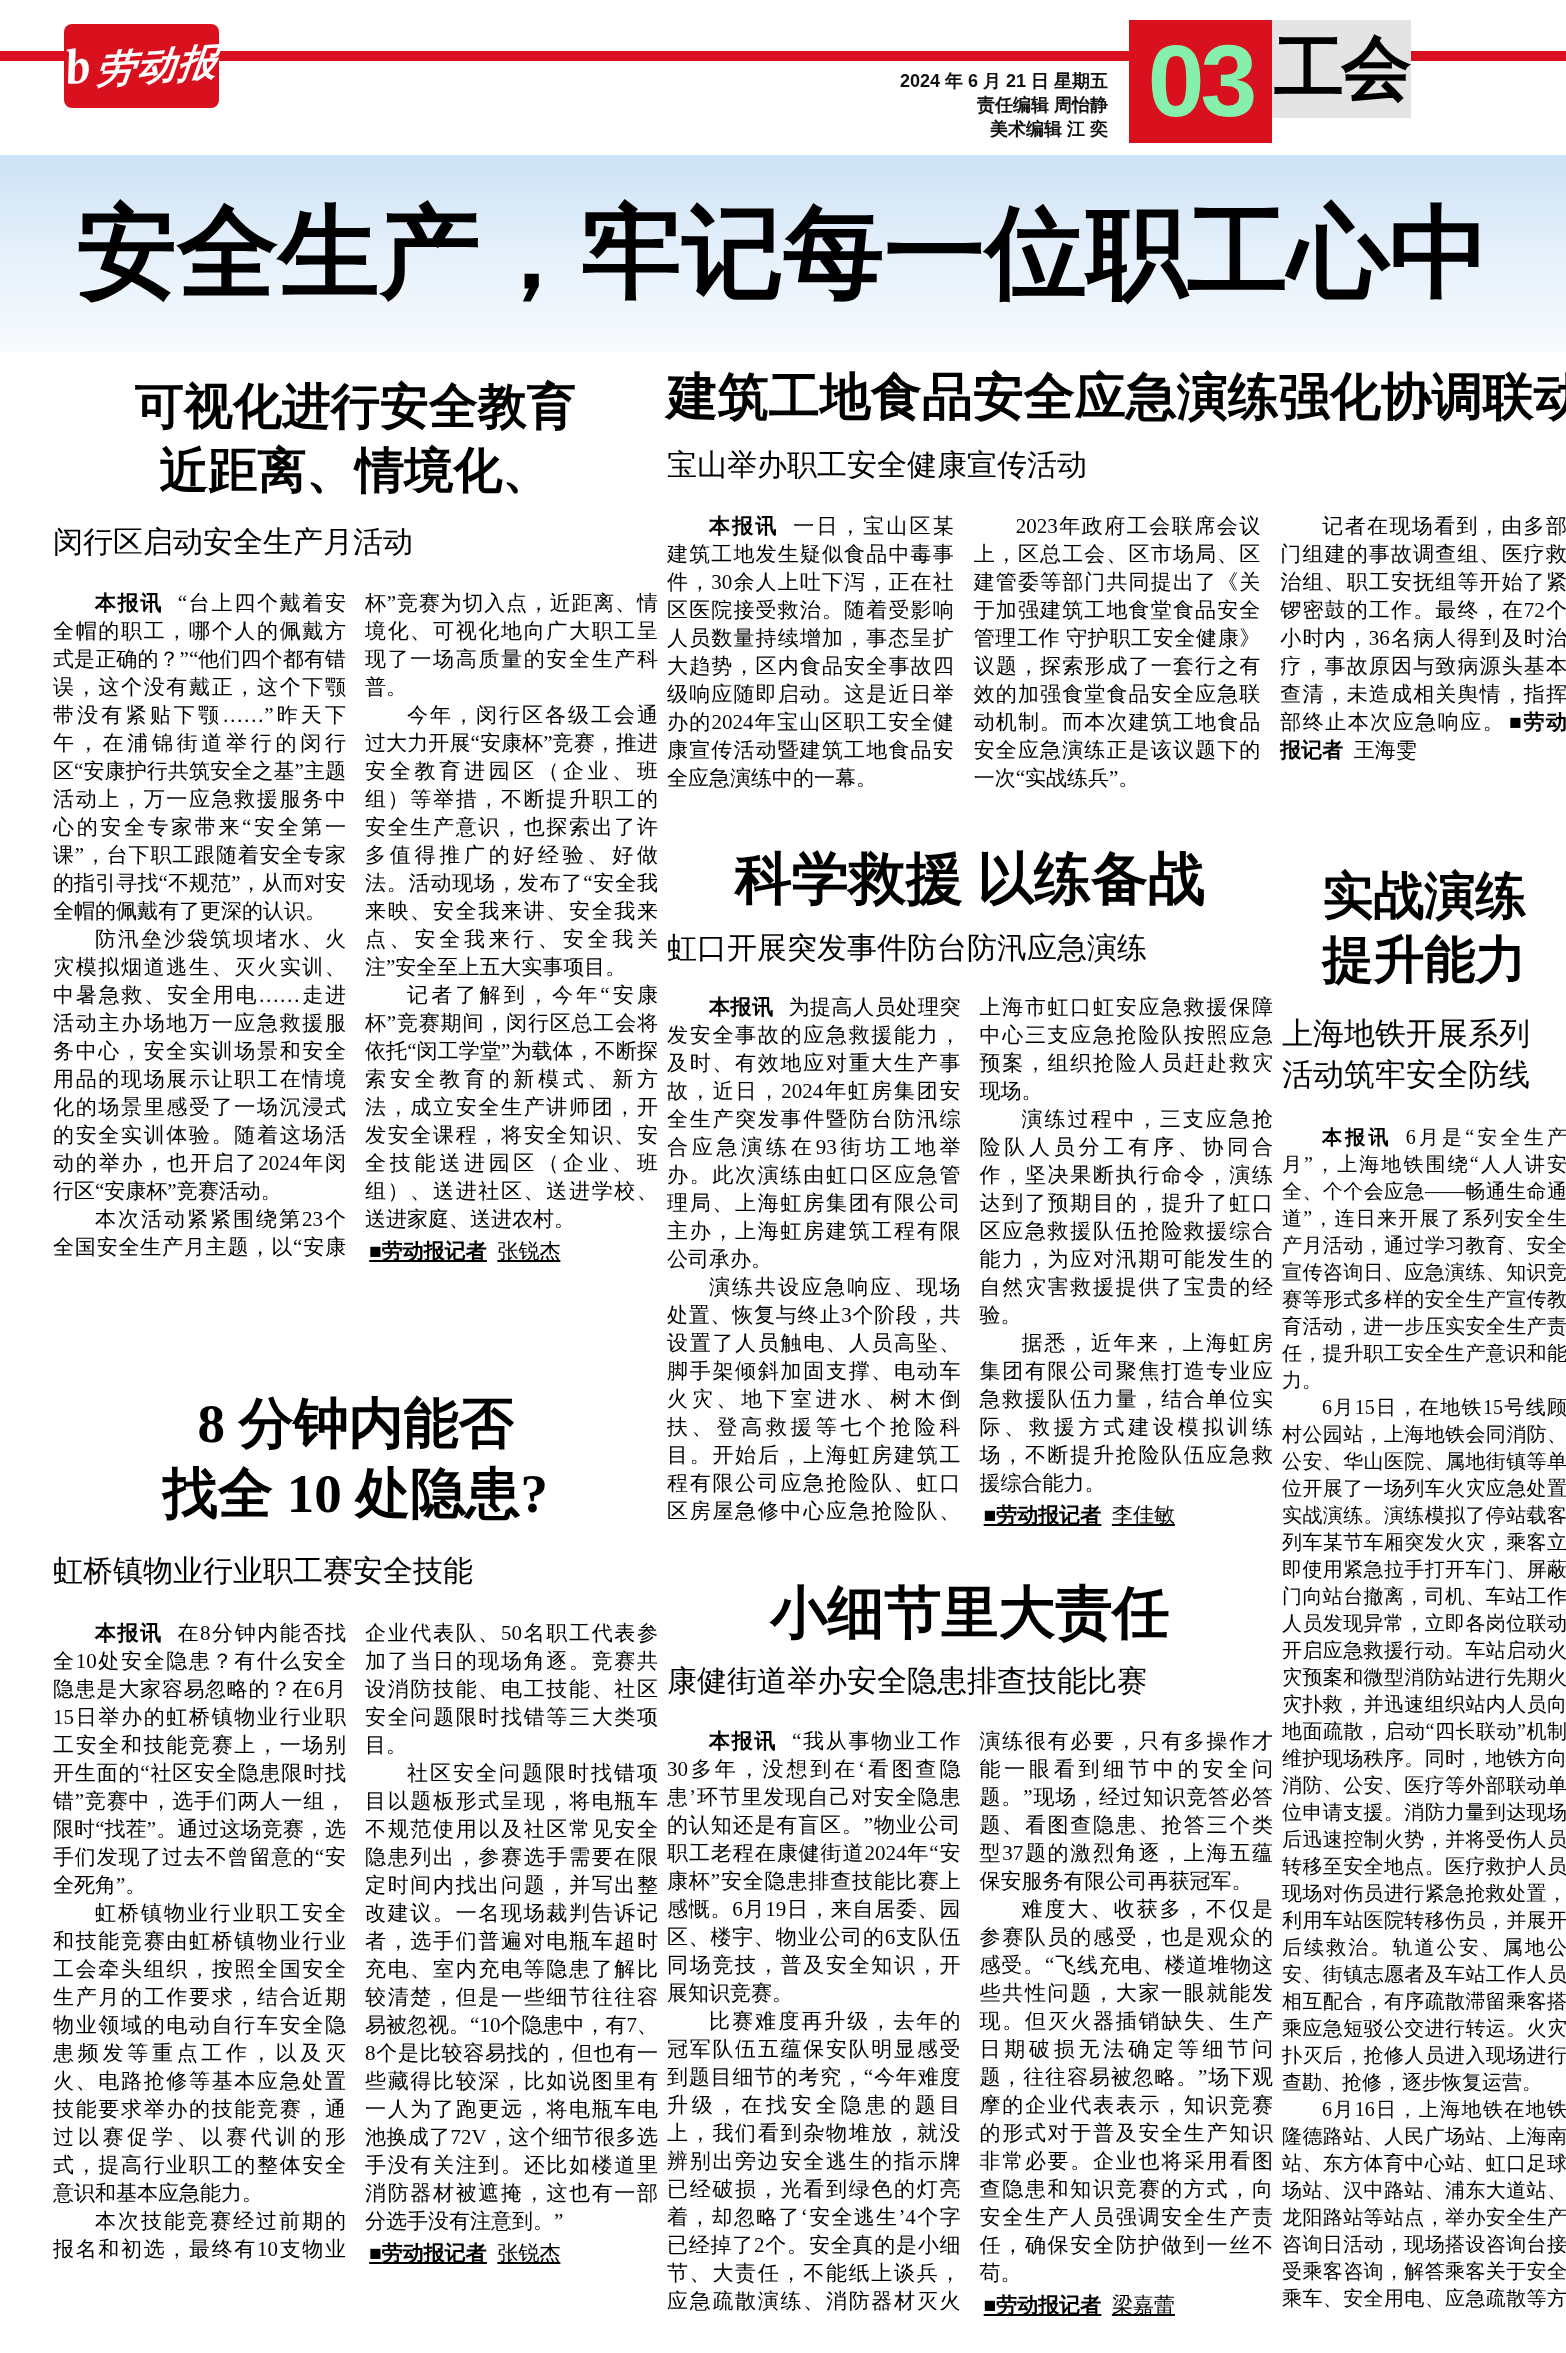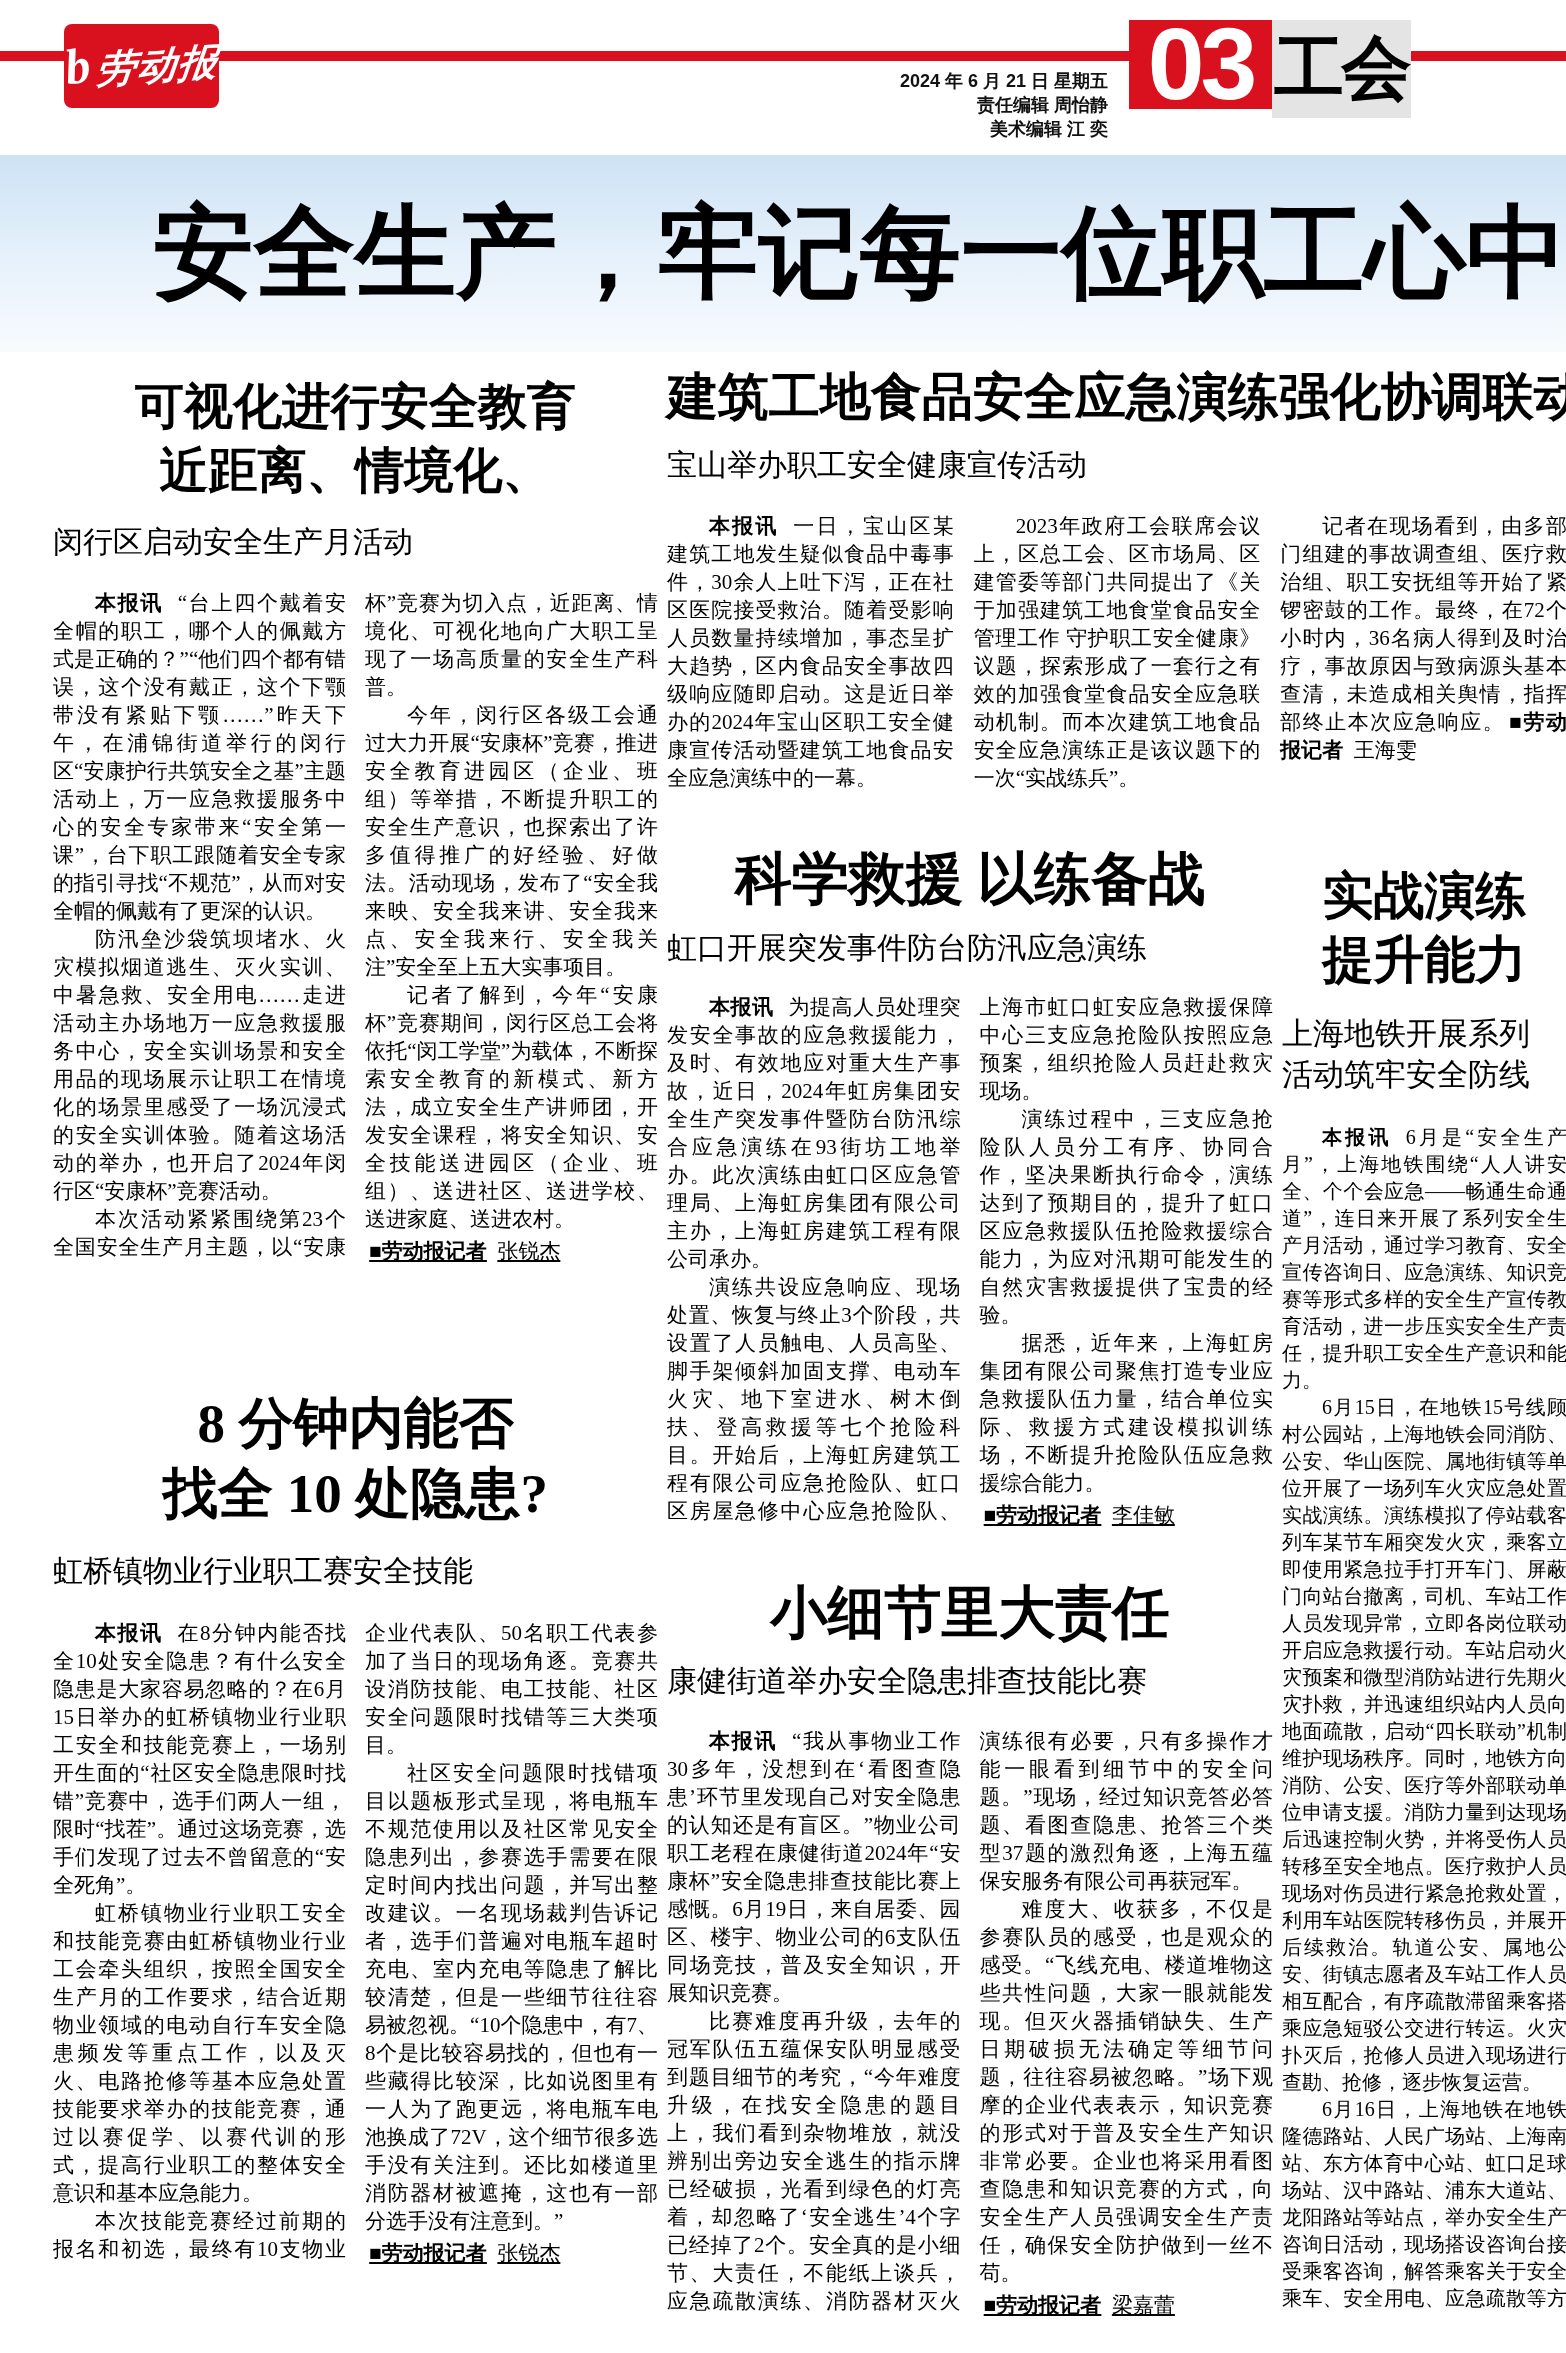--- a/index.html
+++ b/index.html
@@ -19,34 +19,34 @@
   }
   .logo-text {
     color:#fff; font:italic 700 39px "Liberation Serif", serif;
     transform:skewX(-10deg) rotate(-4deg); letter-spacing:1.3px; white-space:nowrap;
   }
   .meta {
     position:absolute; left:849px; top:69px; width:259px; text-align:right;
     font:600 18px "Liberation Sans", sans-serif; line-height:24px; color:#111;
   }
   .pagenum {
-    position:absolute; left:1129px; top:20px; width:143px; height:89px;
-    color:#ffffff; display:flex; align-items:center; justify-content:center;
+    position:absolute; left:1129px; top:20px; width:143px; height:123px;
+    color:#86efac; display:flex; align-items:center; justify-content:center;
     font:700 102px "Liberation Sans", sans-serif; letter-spacing:-4px;
   }
   .section-box {
     position:absolute; left:1272px; top:20px; width:139px; height:98px;
     background:#e4e4e4; display:flex; align-items:center; justify-content:center;
     font:700 70px "Liberation Serif", serif; letter-spacing:-2.7px;
   }
   
   .banner {
     position:absolute; left:0; top:155px; width:1567px; height:197px;
     background:linear-gradient(180deg,#cde2f5 0%, #e3effa 45%, #f8fbfe 100%);
-    display:flex; align-items:center; justify-content:flex-end;
+    display:flex; align-items:center; justify-content:center;
   }
   .banner-headline {
     font-size:101px; font-weight:700; white-space:nowrap; letter-spacing:0px;
   }
   
   .art { position:absolute; }
   .art-head { text-align:center; font-weight:700; }
   .art-sub  { font-weight:400; }
   .art-body {
     text-align:justify; overflow:hidden;

